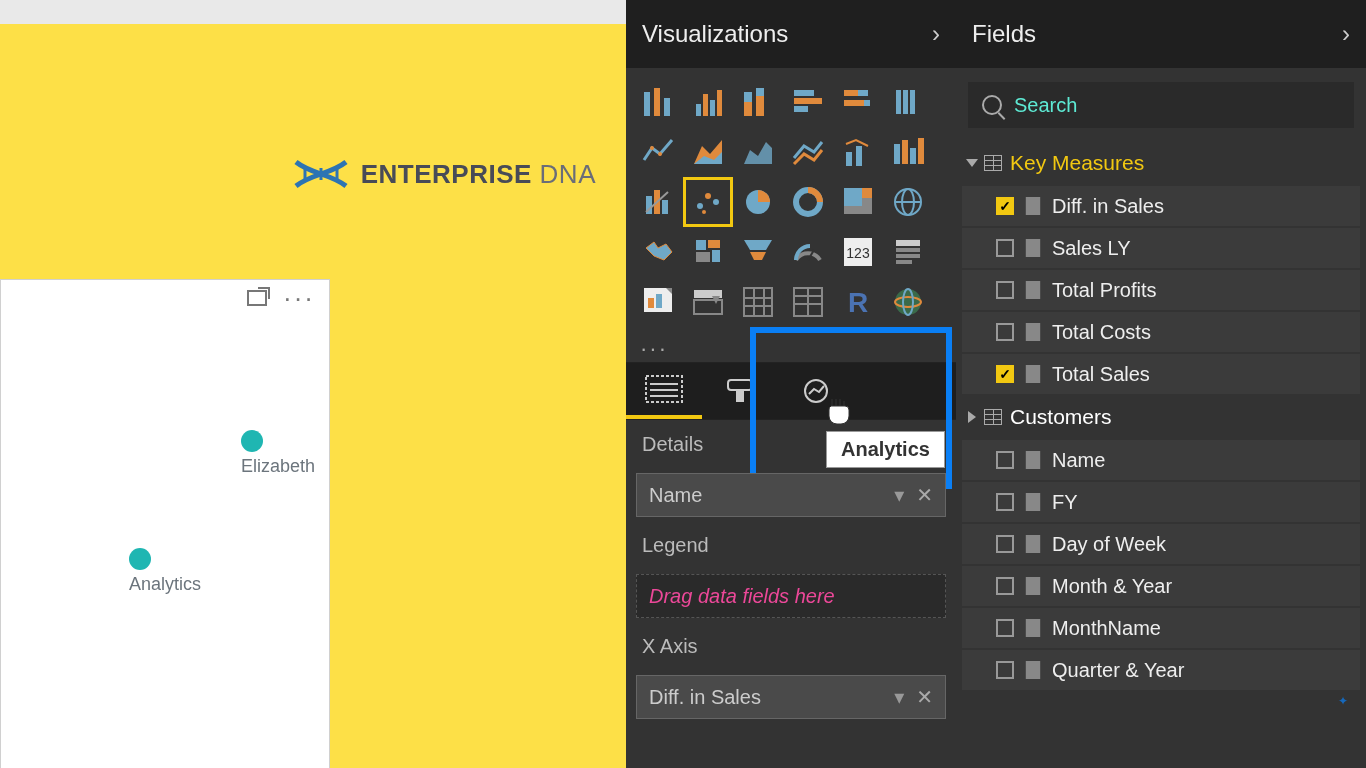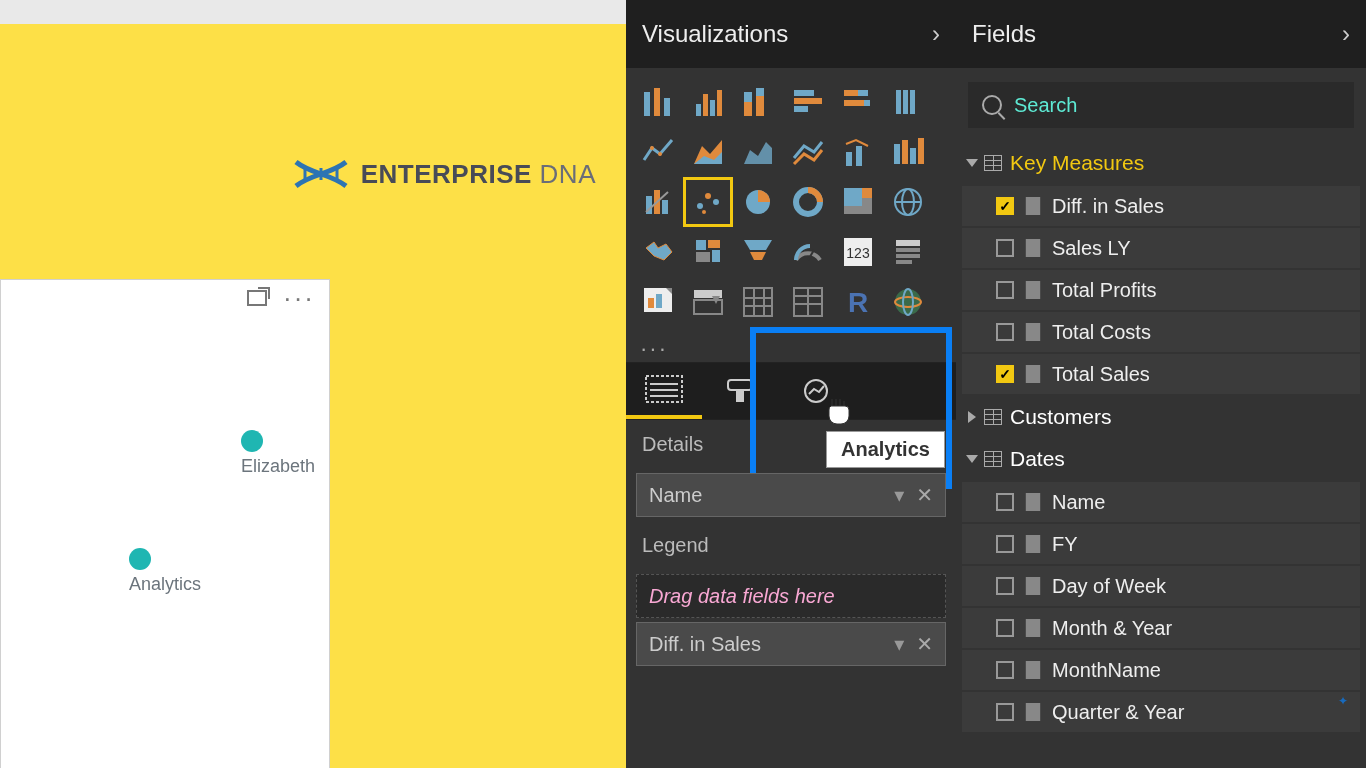--- a/index.html
+++ b/index.html
@@ -39,21 +39,21 @@
 .tbtn svg{width:40px;height:34px;}
 .hover-box { position:absolute; left:130px; top:-30px; width:190px; height:150px; outline:6px solid #0a7ff5; pointer-events:none; }
 .tip { position:absolute; left:200px; top:68px; background:#fff; color:#333; padding:6px 14px; font-size:20px; border:1px solid #999;font-weight:bold; }
 .cursor { position:absolute; left:196px; top:32px; font-size:28px; color:#fff; z-index:5; }
 
 .fwlabel { padding:13px 16px; color:#bbb; font-size:20px; }
 .fwell { margin:4px 10px; height:44px; background:#2a2a2a; border:1px dashed #555; display:flex; align-items:center; padding:0 12px; color:#ccc; font-size:20px; position:relative; }
 .fwell.filled { background:#4a4a4a; border:1px solid #666; justify-content:space-between; }
 .fwell .x { color:#aaa; }
 .fwell .dd { color:#999; margin-right:12px; }
-.placeholder { color:#f9a8d4; font-style:italic; }
+.placeholder { color:#ec4899; font-style:italic; }
 
 
 .search { margin:14px 12px; height:46px; background:#2a2a2a; display:flex; align-items:center; padding:0 14px; gap:12px; color:#5eead4; font-size:20px; }
 .mag { width:20px; height:20px; border:2px solid #aaa; border-radius:50%; position:relative; }
 .mag::after{content:"";position:absolute;width:9px;height:2px;background:#aaa;bottom:-4px;right:-6px;transform:rotate(45deg);}
 .twrap{ padding:0 6px; }
 .thdr { display:flex; align-items:center; gap:8px; height:42px; padding:0 6px; font-size:21px; }
 .thdr.exp .tri { transform:rotate(90deg); }
 .tri { width:0;height:0;border-left:8px solid #aaa;border-top:6px solid transparent;border-bottom:6px solid transparent; transition:transform .1s;}
 .tri.down{transform:rotate(90deg);}
@@ -353,20 +353,21 @@
 
   <div class="fwlabel">Details</div>
   <div class="fwell filled">
     <span>Name</span>
     <span><span class="dd">▾</span><span class="x">✕</span></span>
   </div>
   <div class="fwlabel">Legend</div>
   <div class="fwell">
     <span class="placeholder">Drag data fields here</span>
   </div>
+  <div class="fwlabel">X Axis</div>
   <div class="fwell filled">
     <span>Diff. in Sales</span>
     <span><span class="dd">▾</span><span class="x">✕</span></span>
   </div>
 </div>
 
 <div class="panel flds">
   <div class="pane-hdr">
     <span>Fields</span>
     <span class="chev">›</span>
@@ -418,32 +419,20 @@
         <span class="tbl-ico">
           <span></span>
           <span></span>
           <span></span>
           <span></span>
           <span></span>
           <span></span>
         </span>
         <span class="tname">Customers</span>
       </div>
-      <div class="thdr exp">
-        <span class="tri down"></span>
-        <span class="tbl-ico">
-          <span></span>
-          <span></span>
-          <span></span>
-          <span></span>
-          <span></span>
-          <span></span>
-        </span>
-        <span class="tname">Dates</span>
-      </div>
       <div class="fld">
         <span class="cb"></span>
         <span class="calc-ico"></span>
         <span class="fname">Name</span>
       </div>
       <div class="fld">
         <span class="cb"></span>
         <span class="calc-ico"></span>
         <span class="fname">FY</span>
       </div>

